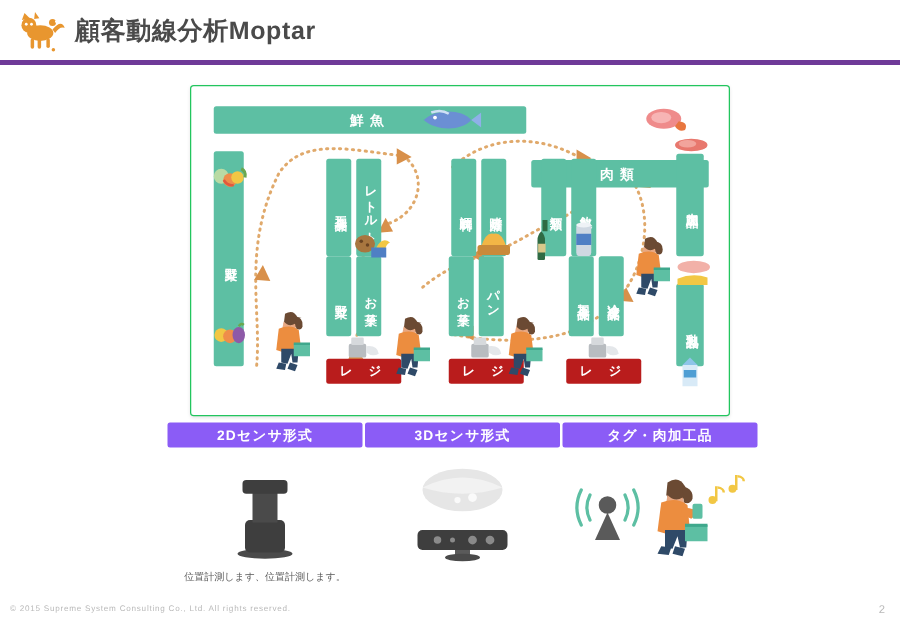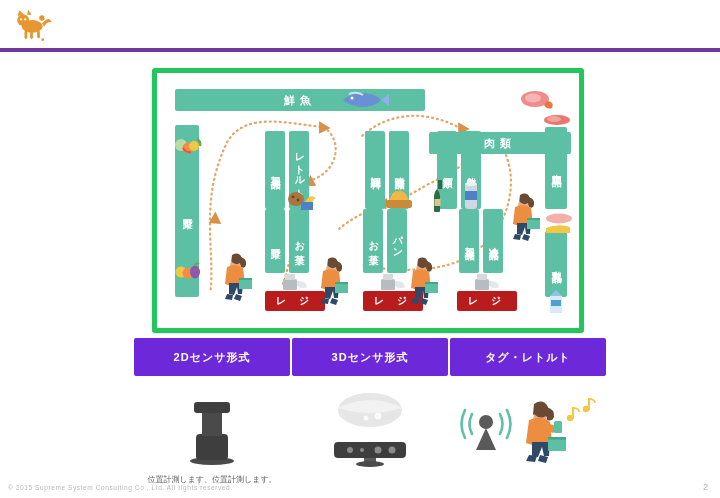--- a/index.html
+++ b/index.html
@@ -22,21 +22,21 @@
     letter-spacing: 0.5px; white-space: nowrap;
   }
   .header-rule {
     position: absolute; left: 0; top: 48px; width: 720px; height: 4px;
     background: #6f3a98;
   }
 
   
   .map-panel {
     position: absolute; left: 152px; top: 68px; width: 432px; height: 265px;
-    background: #ffffff; border: 5px solid #22c55e; border-radius: 3px;
+    background: #ffffff; border: 1px solid #22c55e; border-radius: 3px;
     box-shadow: 0 1px 3px rgba(0,0,0,0.10);
   }
   .map-inner { position: absolute; left: 10px; top: 10px; right: 10px; bottom: 10px; }
 
   .shelf {
     position: absolute; background: #5dbfa3; border-radius: 2px;
     color: #ffffff; font-weight: bold;
   }
   .shelf.v {
     writing-mode: vertical-rl; text-orientation: upright;
@@ -59,21 +59,21 @@
 
   
   .path-svg { position: absolute; left: 0; top: 0; width: 100%; height: 100%; }
 
   
   .col { position: absolute; top: 338px; width: 156px; }
   .col-1 { left: 134px; }
   .col-2 { left: 292px; }
   .col-3 { left: 450px; }
   .col-badge {
-    width: 100%; height: 38px; background: #6d28d9; border-radius: 2px;
+    width: 100%; height: 20px; background: #8b5cf6; border-radius: 2px;
     color: #fff; font-size: 11px; font-weight: bold; letter-spacing: 1px;
     display: flex; align-items: center; justify-content: center;
   }
   .col-art {
     position: relative; width: 100%; height: 80px; margin-top: 12px;
   }
   .col-desc {
     margin-top: 6px; text-align: center; font-size: 8px; color: #5a5a5a;
     line-height: 1.55; white-space: pre-line;
   }
@@ -104,20 +104,21 @@
         <circle cx="16" cy="16" r="1.6" fill="#fff"></circle>
         <rect x="15" y="32" width="4" height="12" rx="2" fill="#e8962f"></rect>
         <rect x="23" y="32" width="4" height="12" rx="2" fill="#e8962f"></rect>
         <rect x="33" y="32" width="4" height="11" rx="2" fill="#e8962f"></rect>
         <path d="M40 22 q10 -12 14 -2 q-6 -2 -11 6 Z" fill="#e8962f"></path>
         <circle cx="40" cy="14" r="4" fill="#e8962f"></circle>
         <circle cx="44" cy="13" r="1.2" fill="#fff"></circle>
         <circle cx="41" cy="45" r="2" fill="#e8962f"></circle>
       </svg>
     </div>
+    <div class="page-title">顧客動線分析Moptar</div>
     <div class="header-rule"></div>
   </div>
 
   <div class="map-panel">
     <div class="map-inner">
 
       <svg class="path-svg" viewBox="0 0 412 245">
         <g fill="none" stroke="#e0a96b" stroke-width="2.4" stroke-linecap="round" stroke-dasharray="1 4.2">
           <path d="M42 215 C 46 170, 30 120, 60 60 C 80 30, 120 42, 160 46"></path>
           <path d="M160 46 C 180 60, 175 90, 150 100 C 130 108, 120 130, 135 150"></path>
@@ -403,21 +404,21 @@
         <circle cx="70" cy="62" r="2" fill="#8a8a8a"></circle>
         <circle cx="86" cy="62" r="3.5" fill="#8a8a8a"></circle>
         <circle cx="100" cy="62" r="3.5" fill="#8a8a8a"></circle>
         <rect x="72" y="70" width="12" height="4" fill="#5a5a5a"></rect>
         <ellipse cx="78" cy="76" rx="14" ry="3" fill="#4a4a4a"></ellipse>
       </svg>
     </div>
   </div>
 
   <div class="col col-3">
-    <div class="col-badge">タグ・レトルト</div>
+    <div class="col-badge">タグ・肉加工品</div>
     <div class="col-art">
       <svg viewBox="0 0 156 80" width="156" height="80">
 
         <g stroke="#5dbfa3" stroke-width="2.6" fill="none" stroke-linecap="round">
           <path d="M22 26 q-5 10 0 20"></path>
           <path d="M15 22 q-7 14 0 28"></path>
           <path d="M50 26 q5 10 0 20"></path>
           <path d="M57 22 q7 14 0 28"></path>
         </g>
         <circle cx="36" cy="34" r="7" fill="#5a5a5a"></circle>

